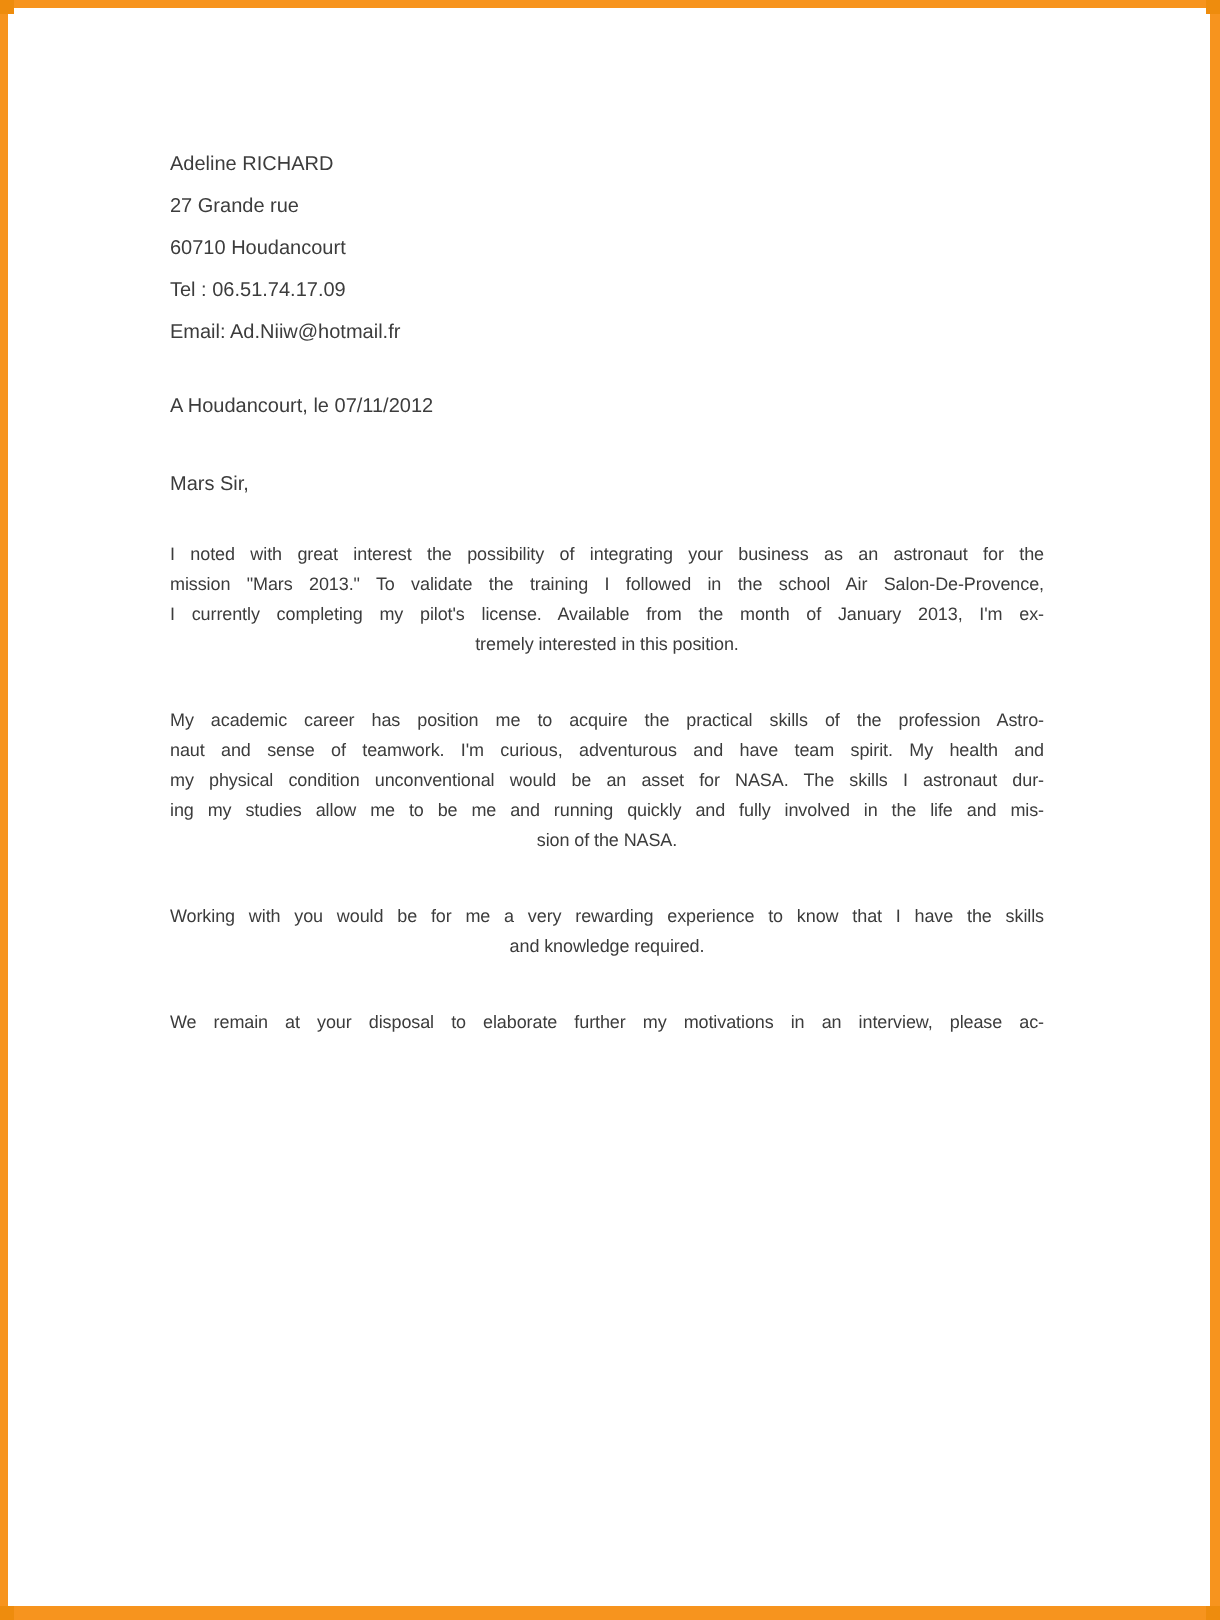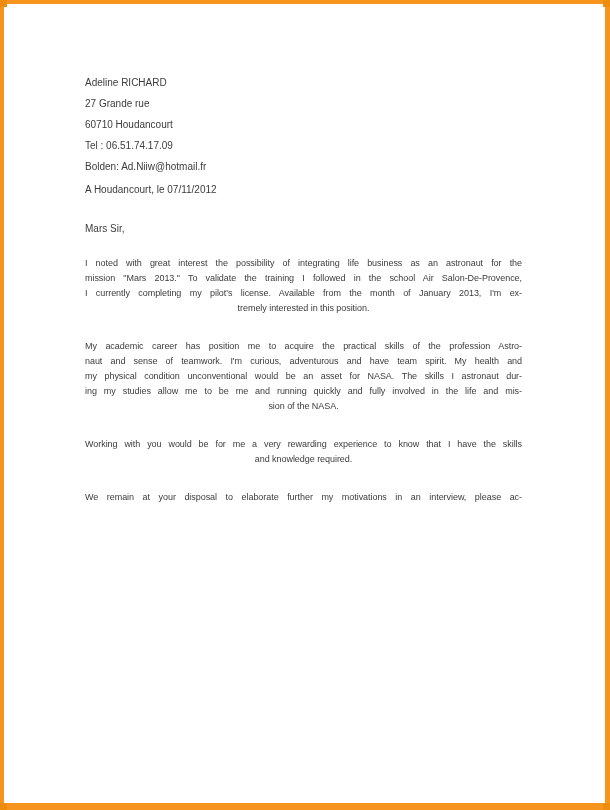--- a/index.html
+++ b/index.html
@@ -46,21 +46,21 @@
   .recipient {
     margin-top: 24px;
     text-align: right;
   }
   .recipient div {
     font-size: 10px;
     line-height: 19px;
     white-space: nowrap;
   }
   .dateline {
-    margin-top: 3px;
+    margin-top: 17px;
     font-size: 10px;
     line-height: 19px;
     white-space: nowrap;
   }
   .salutation {
     margin-top: 20px;
     font-size: 10px;
     line-height: 19px;
     white-space: nowrap;
   }
@@ -85,31 +85,31 @@
   <div class="corner bl"></div>
   <div class="corner br"></div>
 
   <div class="page">
 
     <div class="sender">
       <div>Adeline RICHARD</div>
       <div>27 Grande rue</div>
       <div>60710 Houdancourt</div>
       <div>Tel : 06.51.74.17.09</div>
-      <div>Bolden: Ad.Niiw@hotmail.fr</div>
+      <div>Email: Ad.Niiw@hotmail.fr</div>
     </div>
 
 
     <div class="dateline">A Houdancourt, le 07/11/2012</div>
 
     <div class="salutation">Mars Sir,</div>
 
     <div class="letter-body">
         <div class="para">
-          <div class="pline jline">I noted with great interest the possibility of integrating life business as an astronaut for the</div>
+          <div class="pline jline">I noted with great interest the possibility of integrating your business as an astronaut for the</div>
           <div class="pline jline">mission "Mars 2013." To validate the training I followed in the school Air Salon-De-Provence,</div>
           <div class="pline jline">I currently completing my pilot's license. Available from the month of January 2013, I'm ex-</div>
           <div class="pline lastline">tremely interested in this position.</div>
         </div>
         <div class="para">
           <div class="pline jline">My academic career has position me to acquire the practical skills of the profession Astro-</div>
           <div class="pline jline">naut and sense of teamwork. I'm curious, adventurous and have team spirit. My health and</div>
           <div class="pline jline">my physical condition unconventional would be an asset for NASA. The skills I astronaut dur-</div>
           <div class="pline jline">ing my studies allow me to be me and running quickly and fully involved in the life and mis-</div>
           <div class="pline lastline">sion of the NASA.</div>

